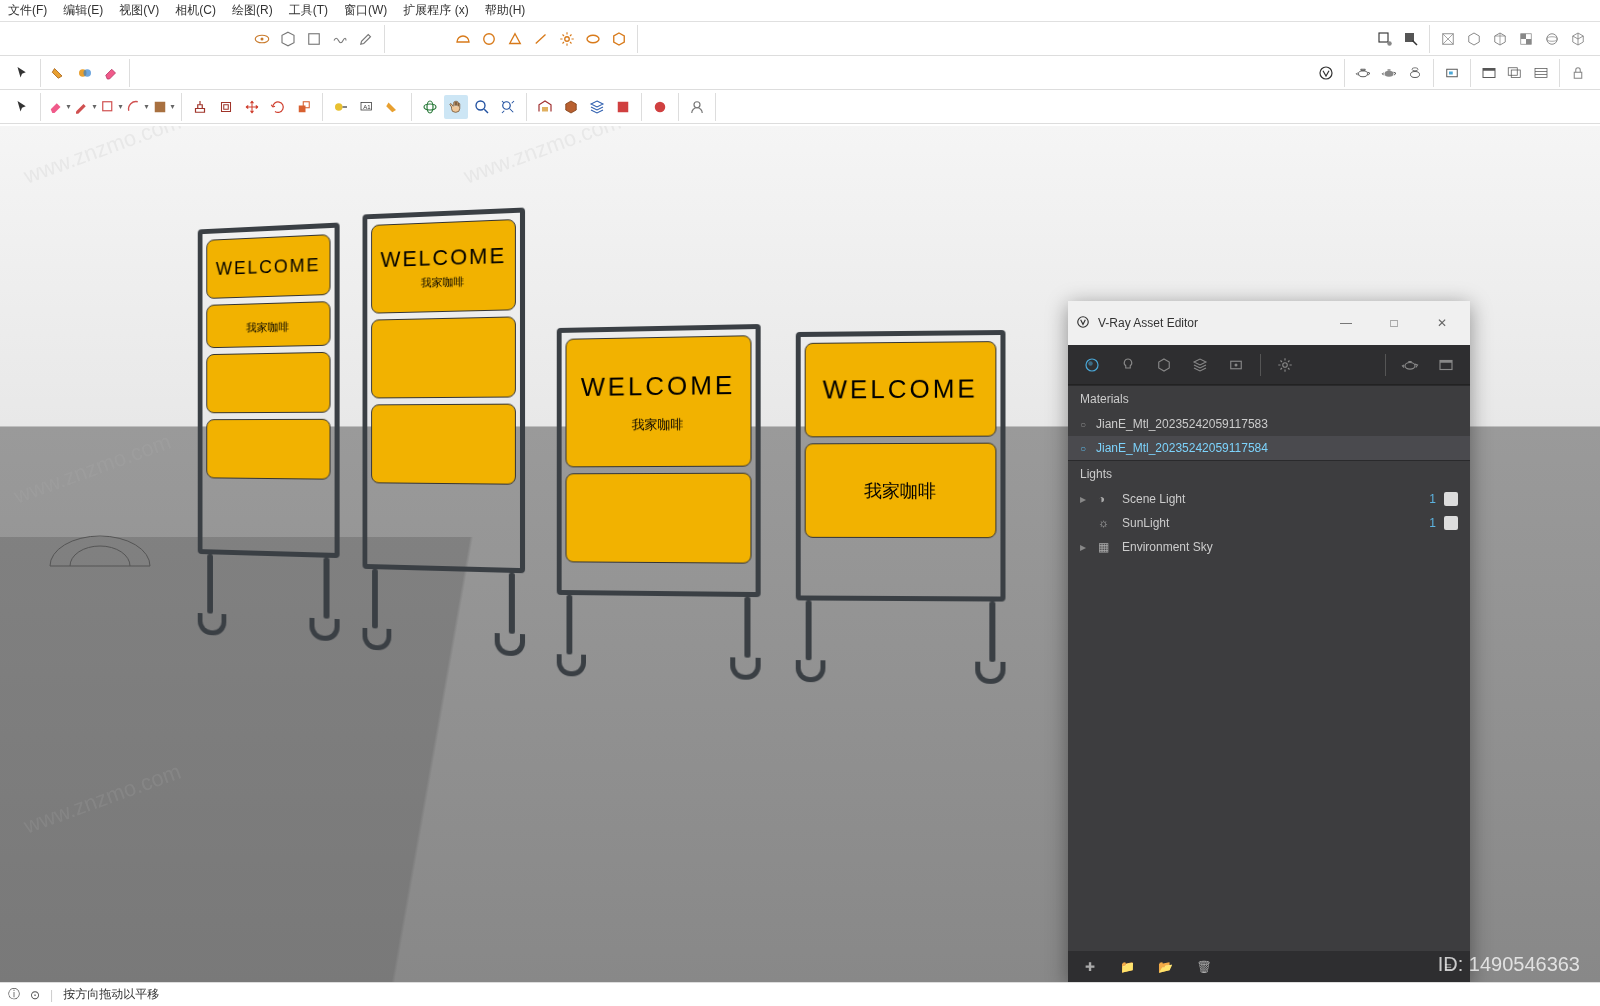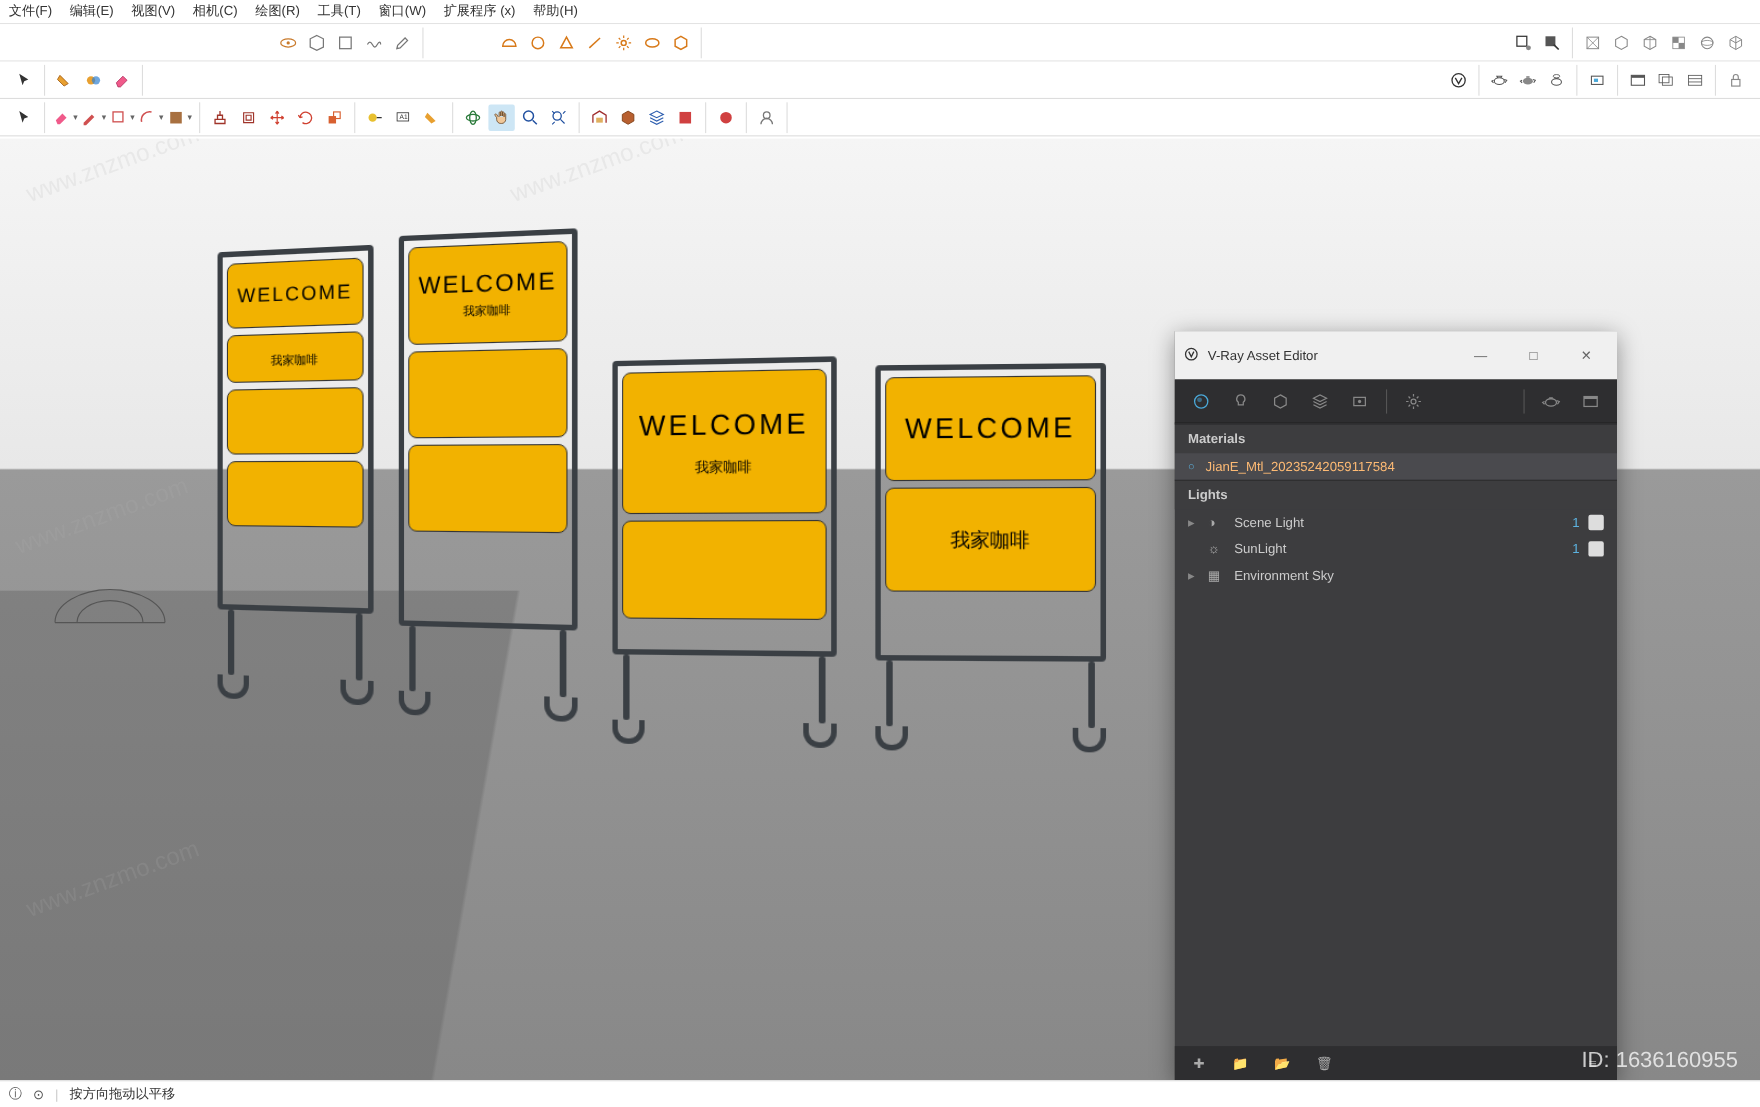--- a/index.html
+++ b/index.html
@@ -40,24 +40,24 @@
 .vray-title .wbtn { width: 40px; text-align: center; color: #666; cursor: pointer; }
 .vray-tabs { height: 40px; background: #2e2e30; display: flex; align-items: center; padding: 0 8px; gap: 4px; border-bottom: 1px solid #222; }
 .vray-tabs .vt { width: 32px; height: 32px; display: flex; align-items: center; justify-content: center; cursor: pointer; color: #888; border-radius: 3px; }
 .vray-tabs .vt.active { color: #4aa8d8; }
 .vray-tabs .vsep { width: 1px; height: 22px; background: #555; margin: 0 4px; }
 .vray-tabs .vspacer { flex: 1; }
 .vray-search { padding: 6px 10px; background: #2e2e30; }
 .vray-search input { width: 100%; background: #3a3a3c; border: none; color: #999; padding: 5px 8px 5px 24px; border-radius: 3px; font-size: 11px; }
 .vray-search { position: relative; }
 .vray-search::before { content: '⌕'; position: absolute; left: 18px; top: 8px; color: #777; font-size: 14px; }
-.vray-section { padding: 6px 12px; font-weight: bold; background: #3d3d3f; border-top: 1px solid #2a2a2c; }
+.vray-section { padding: 6px 12px; font-weight: normal; background: #3d3d3f; border-top: 1px solid #2a2a2c; }
 .vray-list { }
 .vray-item { padding: 5px 12px 5px 28px; display: flex; align-items: center; gap: 8px; cursor: pointer; position: relative; }
-.vray-item.sel { background: #4a4a4e; color: #fdba74; }
+.vray-item.sel { background: #4a4a4e; color: #7dd3fc; }
 .vray-item::before { content: '○'; position: absolute; left: 12px; color: #888; font-size: 10px; }
 .vray-item.sel::before { color: #5cb3e0; }
 .light-item { padding: 5px 12px; display: flex; align-items: center; gap: 8px; }
 .light-item .exp { width: 10px; color: #888; }
 .light-item .ic { width: 16px; color: #aaa; }
 .light-item .nm { flex: 1; }
 .light-item .ct { color: #5cb3e0; width: 20px; text-align: right; }
 .light-item .sw { width: 14px; height: 14px; background: #ddd; border-radius: 2px; }
 .vray-bottom { position: absolute; left: 0; right: 0; bottom: 0; height: 32px; background: #2e2e30; display: flex; align-items: center; padding: 0 10px; gap: 8px; justify-content: space-between; }
 .vray-bottom .bb { color: #aaa; cursor: pointer; width: 24px; text-align: center; }
@@ -598,20 +598,21 @@
         </div>
       <div class="vt">
           <svg width="18" height="18" viewBox="0 0 24 24">
             <rect x="4" y="6" width="16" height="12" fill="none" stroke="currentColor" stroke-width="1.5"></rect>
             <rect x="4" y="6" width="16" height="3" fill="currentColor"></rect>
           </svg>
         </div>
     </div>
     <div class="vray-section">Materials</div>
     <div class="vray-list">
+      <div class="vray-item">JianE_Mtl_20235242059117583</div>
       <div class="vray-item sel">JianE_Mtl_20235242059117584</div>
     </div>
     <div class="vray-section">Lights</div>
     <div class="vray-list">
       <div class="light-item">
         <span class="exp">▸</span>
         <span class="ic">◑</span>
         <span class="nm">Scene Light</span>
         <span class="ct">1</span>
         <span class="sw"></span>
@@ -636,21 +637,21 @@
         <span class="bb">✚</span>
         <span class="bb">📁</span>
         <span class="bb">📂</span>
         <span class="bb">🗑</span>
       </div>
       <span class="bb">≡</span>
     </div>
   </div>
 
   <div class="wm">
-    <div class="idline"><span>ID:</span> <span>1636160955</span></div>
+    <div class="idline"><span>ID:</span> <span>1490546363</span></div>
   </div>
 </div>
 
 <div class="status">
   <span class="ico">ⓘ</span>
   <span class="ico">⊙</span>
   <span style="color:#ccc;">|</span>
   <span>按方向拖动以平移</span>
 </div>
 

